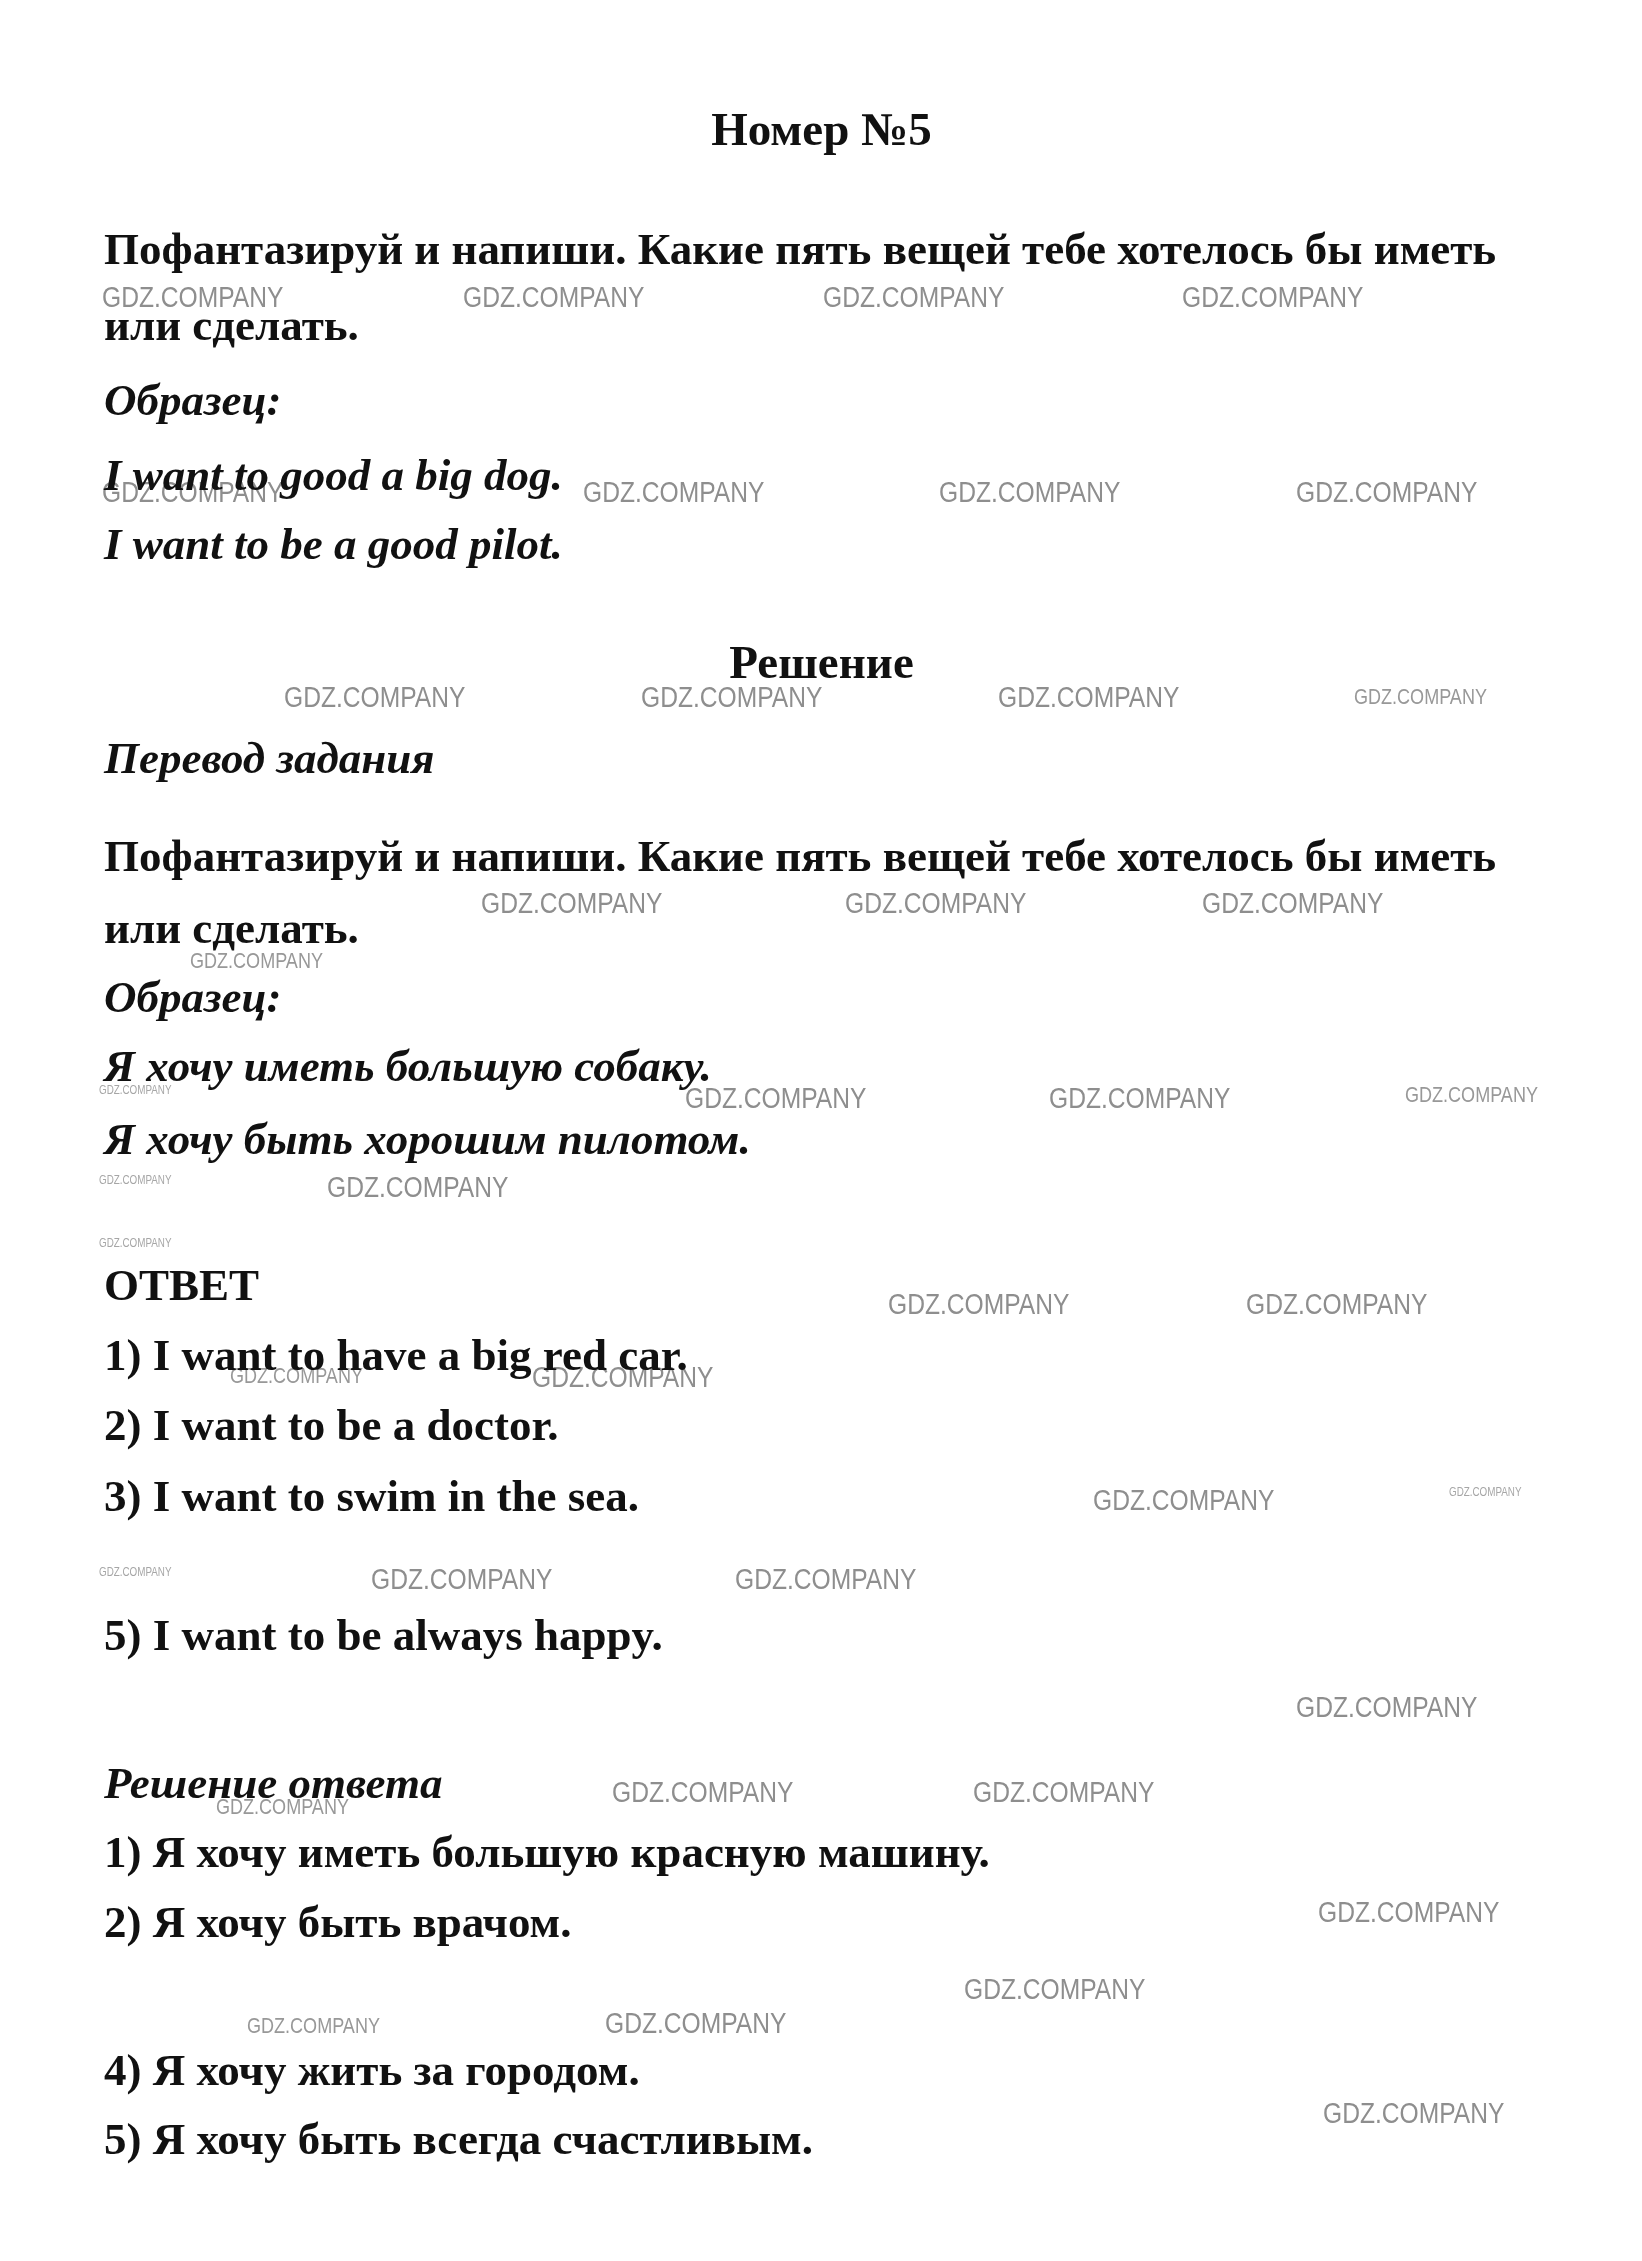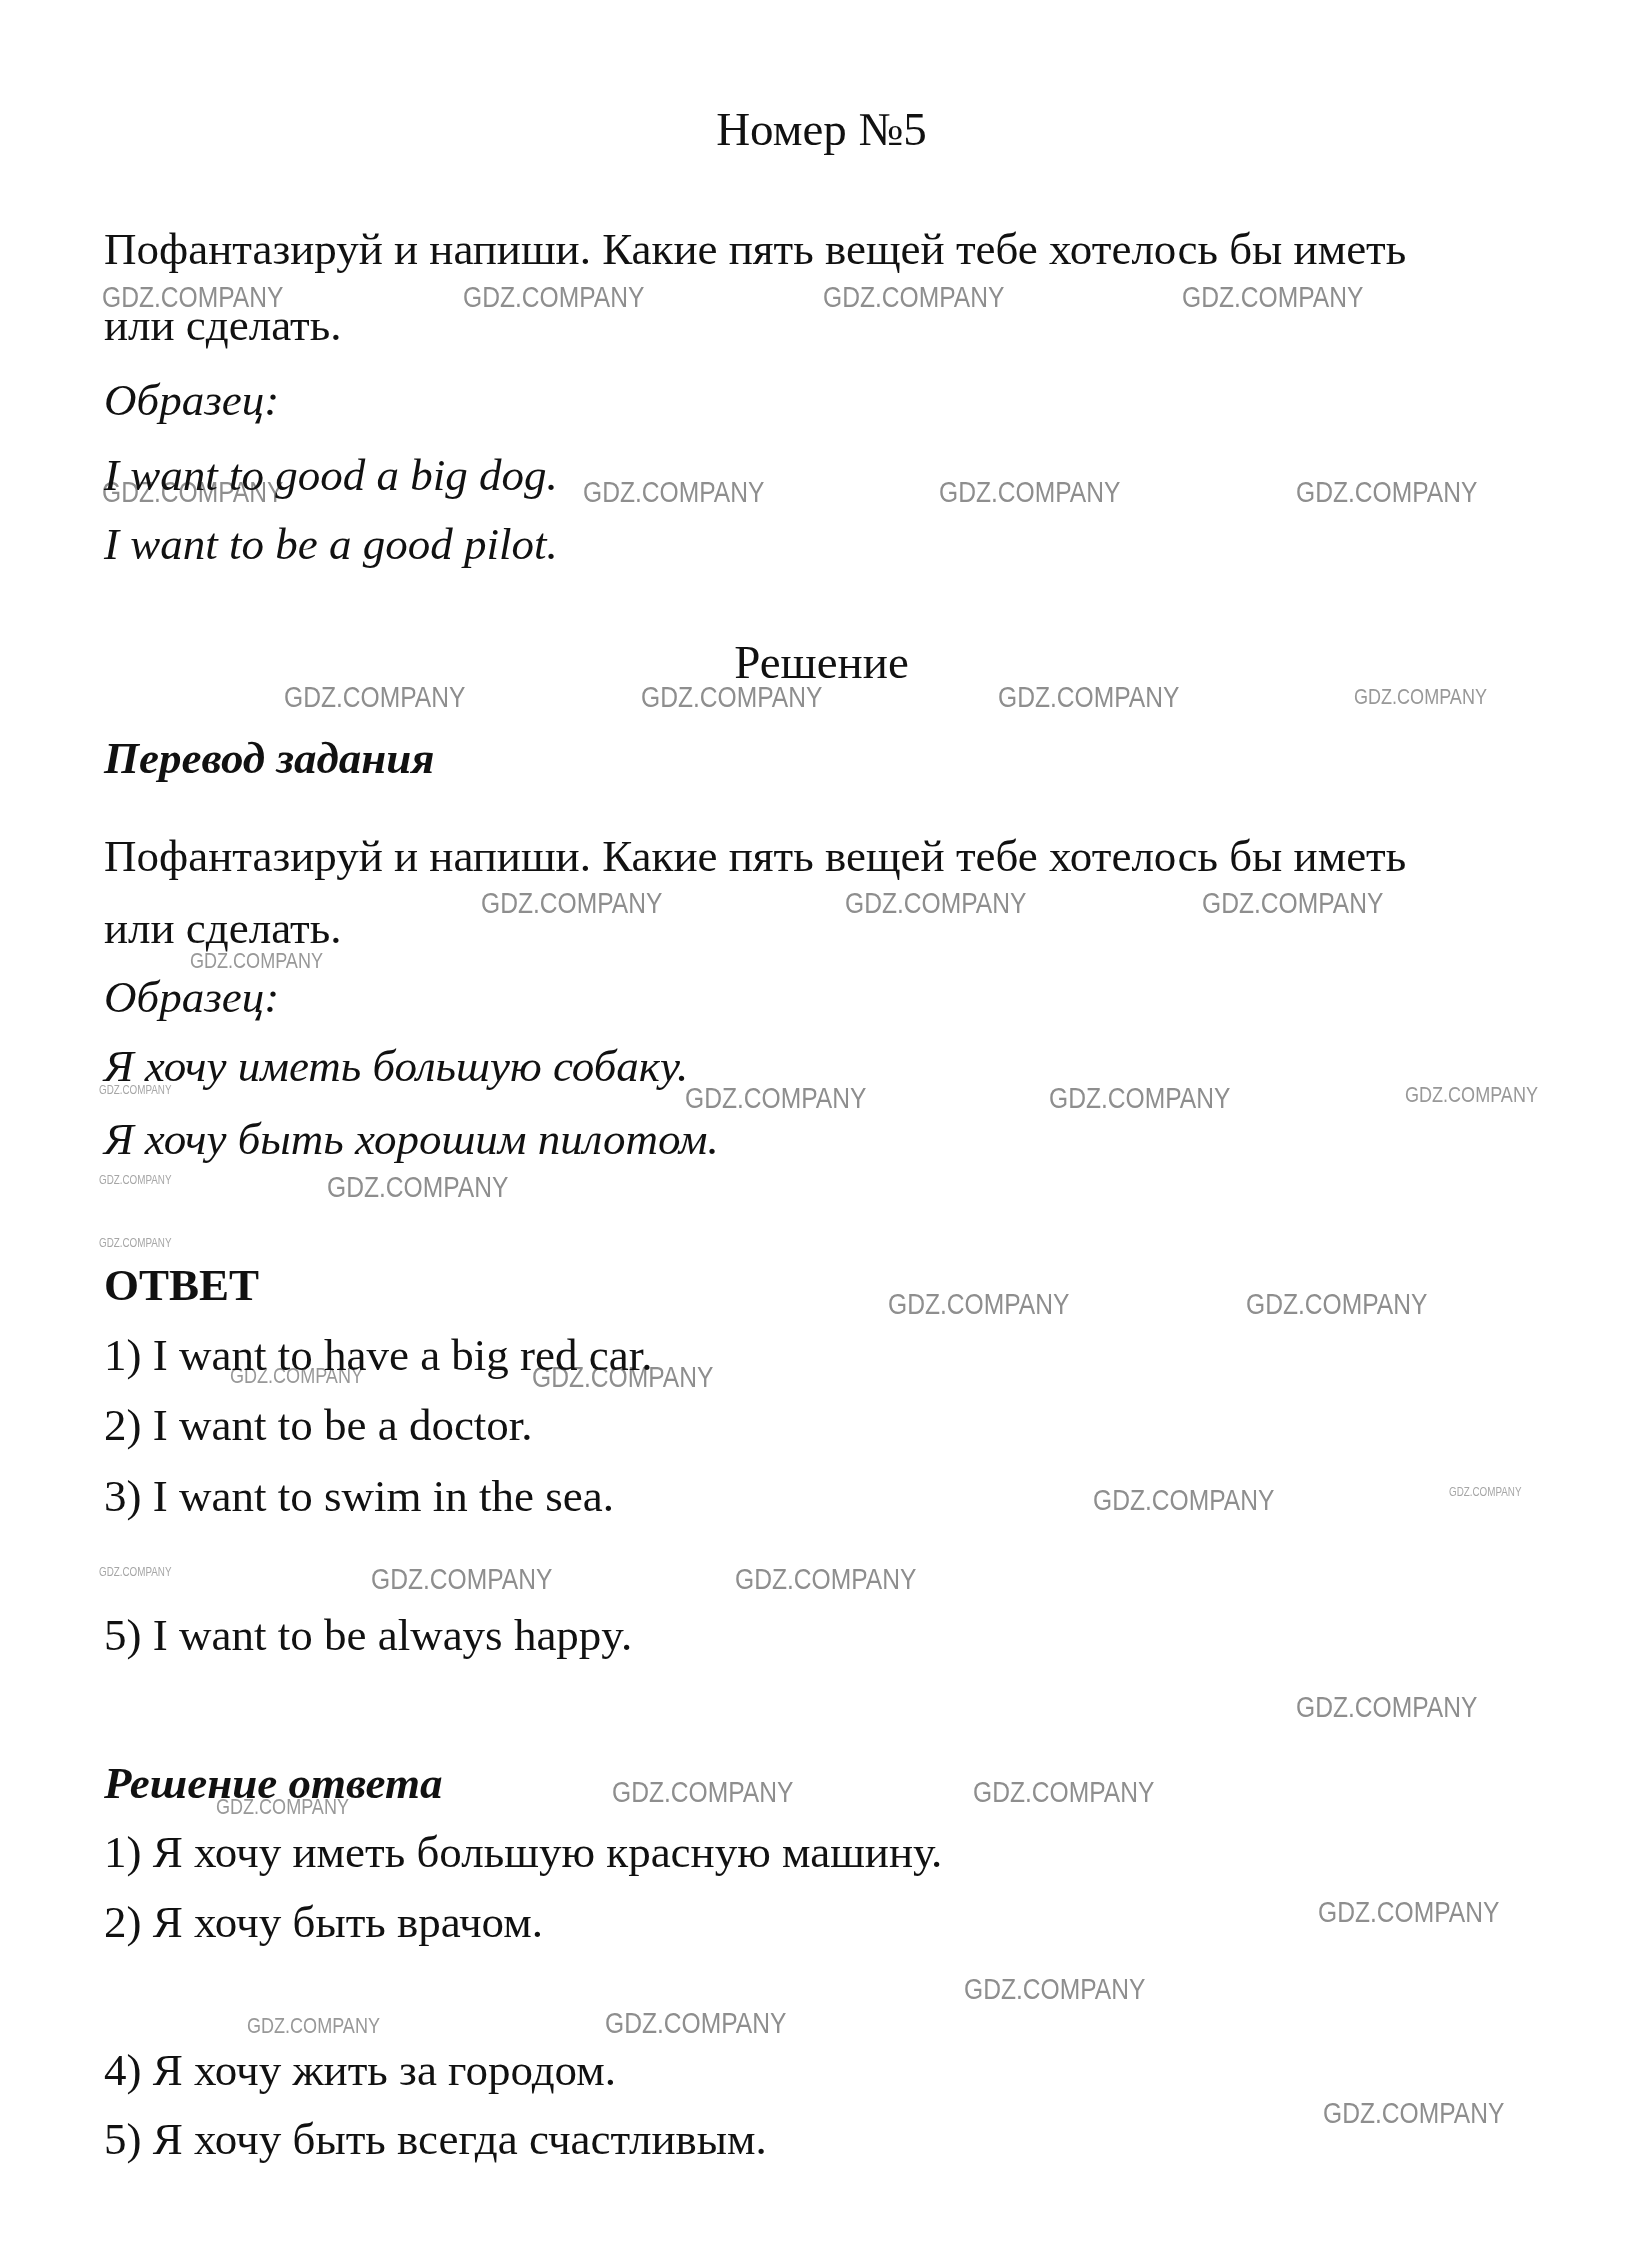--- a/index.html
+++ b/index.html
@@ -11,20 +11,21 @@
     overflow: hidden;
     font-family: "Liberation Serif", "DejaVu Serif", serif;
     color: #111111;
   }
   .line {
     position: absolute;
     left: 104px;
     font-size: 45px;
     white-space: nowrap;
     line-height: 1.1;
+    font-weight: bold;
   }
   .centered {
     left: 0;
     width: 100%;
     text-align: center;
   }
   .title-size { font-size: 47px; }
   .italic { font-style: italic; }
   .bold { font-weight: bold; }
   .bold-italic { font-weight: bold; font-style: italic; }

